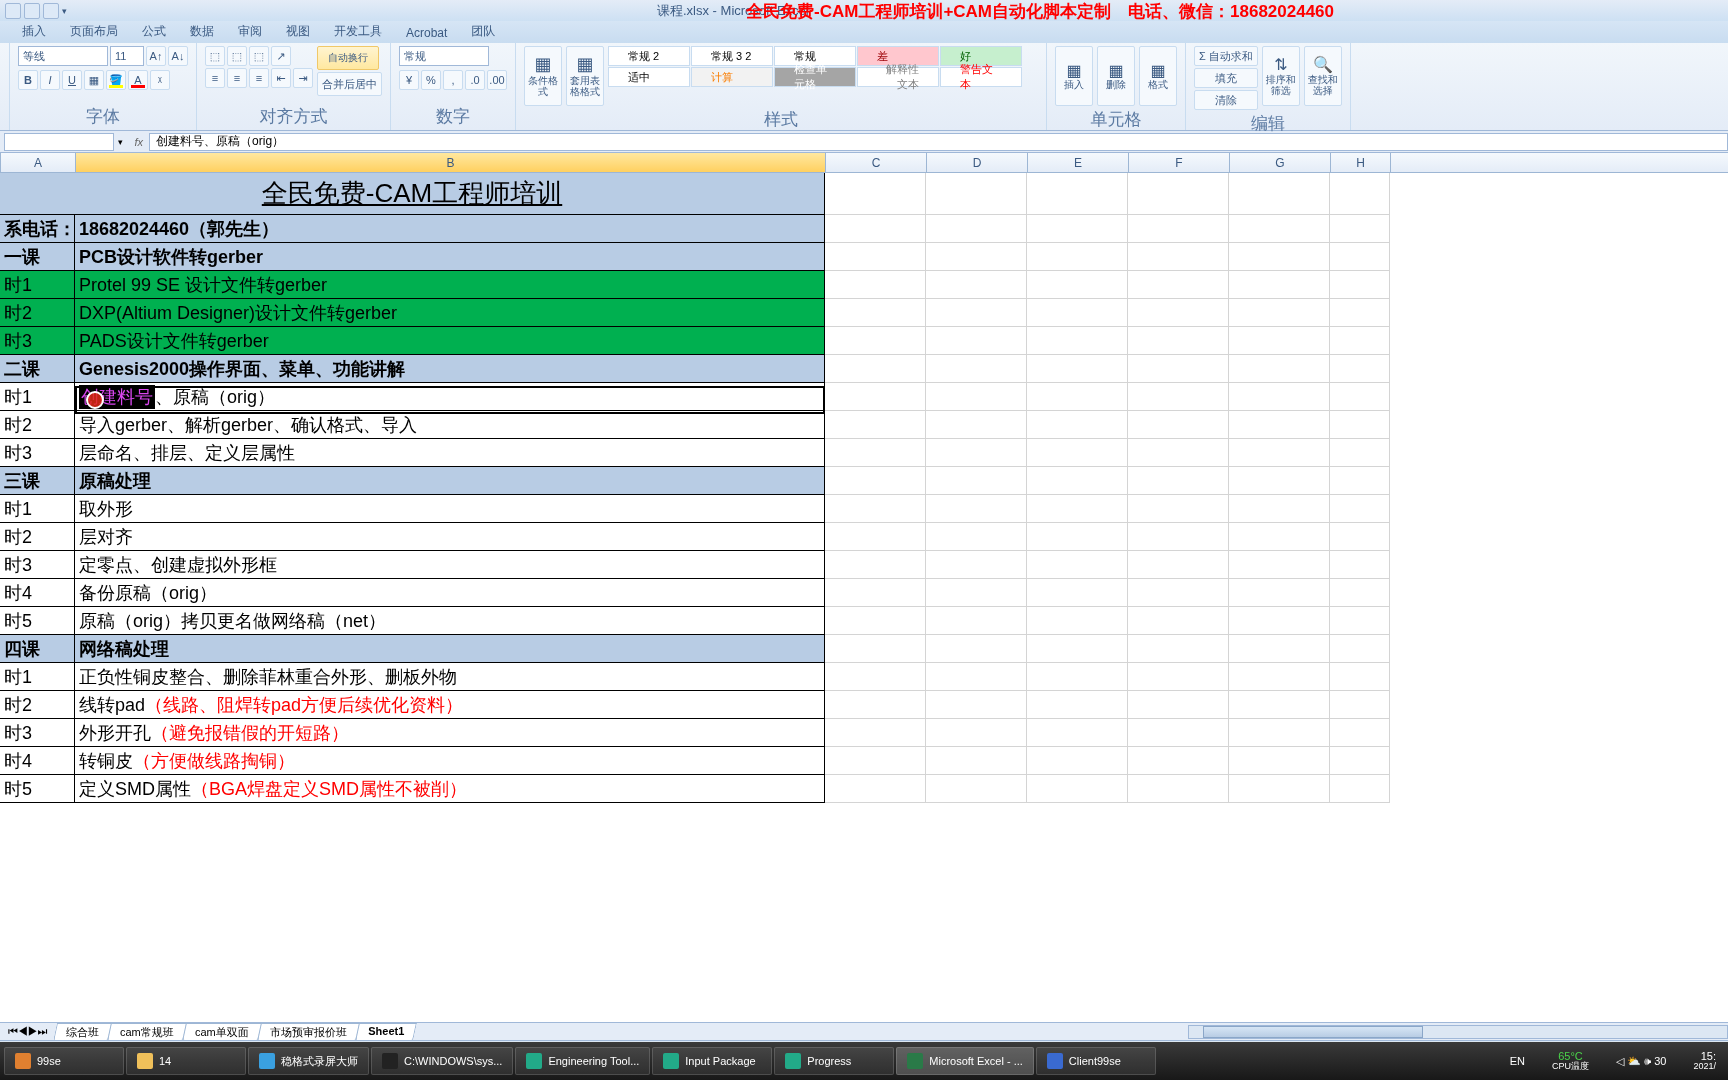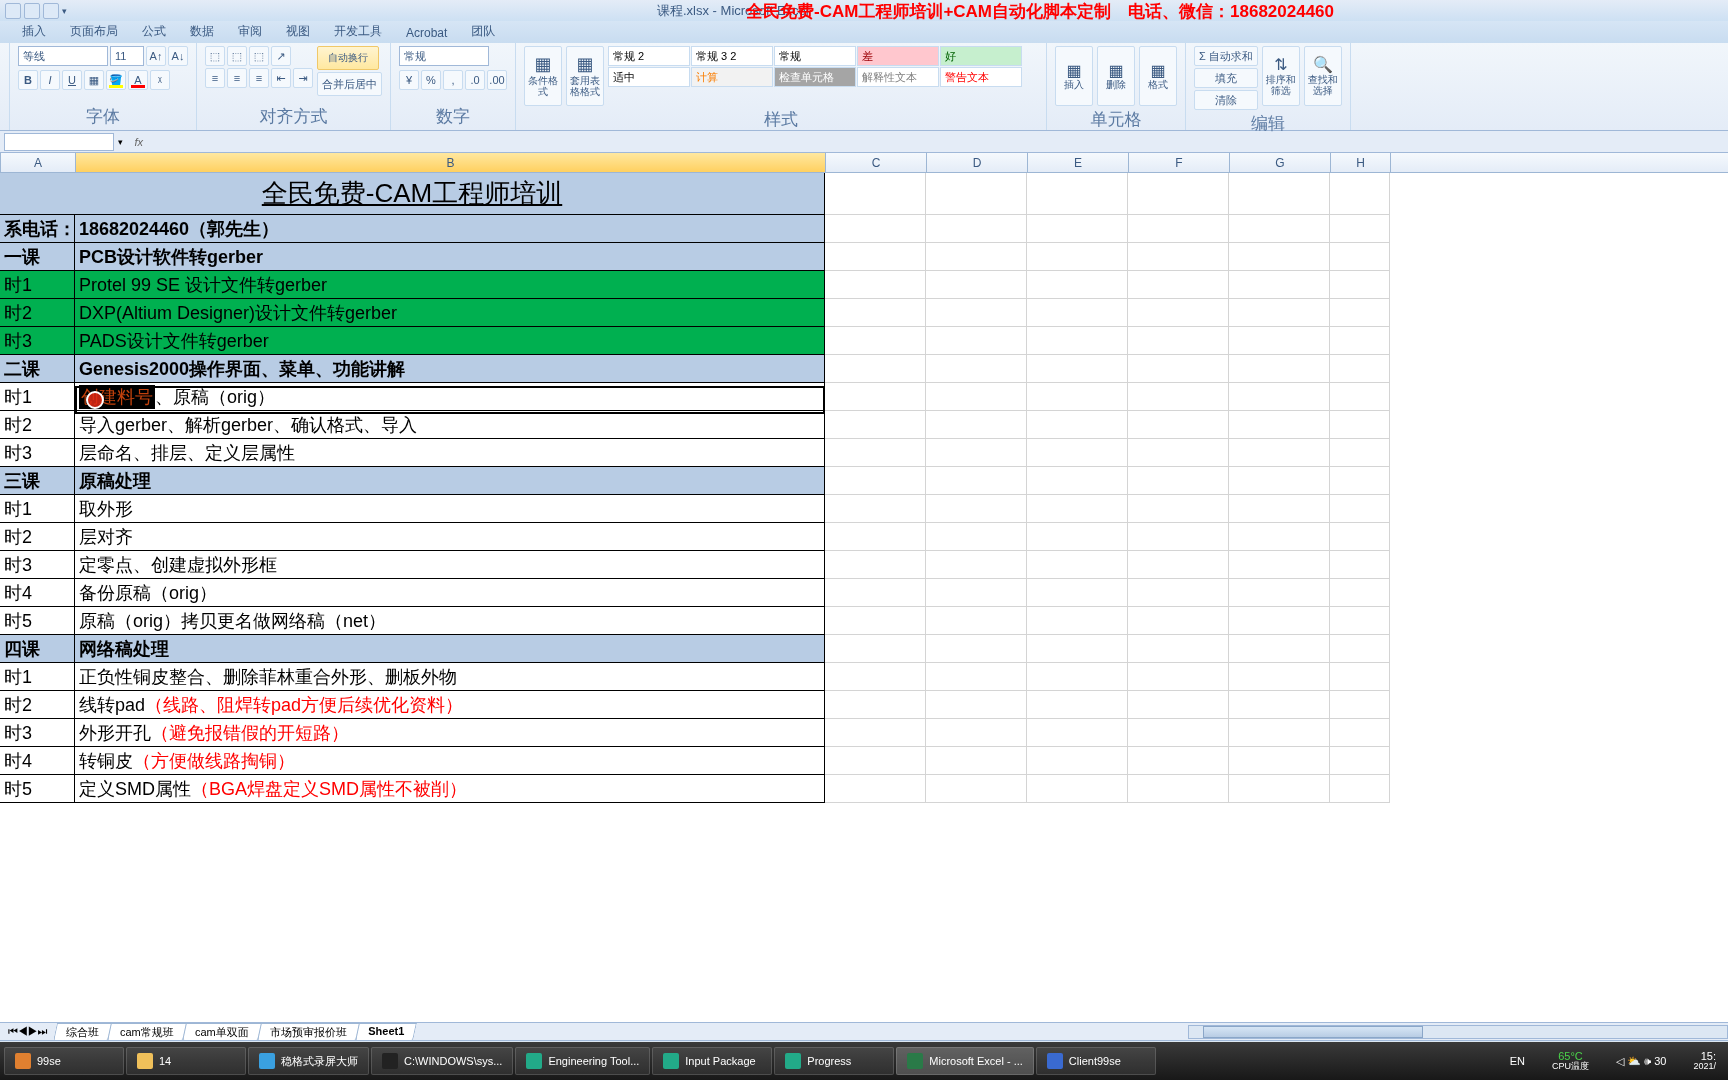--- a/index.html
+++ b/index.html
@@ -20,21 +20,21 @@
 .ribbon { height: 88px; background: linear-gradient(#f1f6fb,#e4ecf7); border-bottom: 1px solid #a0b8d8; display: flex; font-size: 11px; color: #3b5a82; }
 .ribbon-group { border-right: 1px solid #c8dcf0; padding: 3px 8px 0 8px; display: flex; flex-direction: column; position: relative; }
 .ribbon-group-title { text-align: center; font-size: 17px; color: #5b7aa2; padding: 2px 0; margin-top: auto; }
 .rg-content { display: flex; gap: 4px; align-items: flex-start; flex: 1; }
 .rg-col { display: flex; flex-direction: column; gap: 2px; }
 .rg-row { display: flex; gap: 2px; align-items: center; }
 .rbtn { width: 20px; height: 20px; background: #f5f9fd; border: 1px solid #c8dcf0; border-radius: 2px; display: flex; align-items: center; justify-content: center; font-size: 11px; }
 .rbtn.w { width: auto; padding: 0 4px; }
 .rbtn.big { width: 38px; height: 60px; flex-direction: column; font-size: 10px; text-align: center; line-height: 1.1; }
 .rcombo { height: 20px; border: 1px solid #a0b8d8; background: #fff; padding: 0 4px; display: flex; align-items: center; font-size: 11px; }
-.style-cell { width: 82px; height: 20px; border: 1px solid #c8dcf0; display: flex; align-items: center; padding: 0 4px; font-size: 11px; margin: 0 1px 1px 0; }
+.style-cell { width: 82px; height: 20px; border: 1px solid #c8dcf0; display: flex; align-items: center; padding: 0 19px; font-size: 11px; margin: 0 1px 1px 0; }
 .rwrap { width: 62px; height: 24px; border: 1px solid #f0c868; background: linear-gradient(#fff4d0,#ffe8a0); border-radius: 2px; display: flex; align-items: center; justify-content: center; font-size: 10px; }
 
 
 .fx-bar { height: 22px; background: #e4ecf7; border-bottom: 1px solid #a0b8d8; display: flex; align-items: center; font-size: 11px; }
 .name-box { width: 110px; height: 18px; background: #fff; border: 1px solid #a0b8d8; margin: 0 4px; padding: 0 4px; display: flex; align-items: center; }
 .fx-label { padding: 0 6px; font-style: italic; color: #666; }
 .formula-input { flex: 1; height: 18px; background: #fff; border: 1px solid #a0b8d8; padding: 0 6px; display: flex; align-items: center; font-size: 12px; }
 
 
 .grid-wrap { position: absolute; top: 153px; left: 0; right: 0; bottom: 38px; overflow: hidden; background: #fff; }
@@ -49,21 +49,21 @@
 .cA { width: 75px; }
 .cB { width: 750px; }
 .cC,.cD,.cE,.cF,.cG { width: 101px; }
 .cH { width: 60px; }
 .blue-hdr { background: #b8cce4; font-weight: bold; }
 .green-cell { background: #00b050; color: #000; }
 .merged-title { font-size: 26px; justify-content: center; background: #b8cce4; text-decoration: underline; }
 .red-text { color: #ff0000; }
 .sel-border { position: absolute; border: 2px solid #000; pointer-events: none; }
 .cursor-dot { position: absolute; width: 18px; height: 18px; border-radius: 50%; background: rgba(226,42,22,0.85); border: 2px solid #fff; box-shadow: 0 0 4px rgba(0,0,0,0.4); }
-.hl-black { background: #000; color: #c2410c; padding: 0 2px; }
+.hl-black { background: #000; color: #d946ef; padding: 0 2px; }
 
 
 .sheet-bar { position: absolute; bottom: 20px; left: 0; right: 0; height: 18px; background: #e4ecf7; display: flex; align-items: center; font-size: 11px; border-top: 1px solid #a0b8d8; }
 .sheet-tab { padding: 1px 10px; background: #fff; border: 1px solid #9db6d4; border-bottom: none; margin-right: -1px; border-radius: 0 0 4px 4px; transform: skewX(-12deg); }
 .sheet-tab span { display: inline-block; transform: skewX(12deg); }
 .sheet-tab.active { background: #fff; font-weight: bold; }
 .hscroll { margin-left: auto; width: 540px; height: 14px; background: #dce7f3; border: 1px solid #a0b8d8; position: relative; }
 .hscroll-thumb { position: absolute; left: 14px; top: 0; bottom: 0; width: 220px; background: linear-gradient(#d6e5f5,#b8cce4); border: 1px solid #8aa6c8; }
 
 
@@ -246,20 +246,21 @@
         </div>
     </div>
     <div class="ribbon-group-title">编辑</div>
   </div>
 </div>
 
 <div class="fx-bar">
   <div class="name-box"></div>
   <span style="font-size:9px;padding-right:6px;">▾</span>
   <span class="fx-label">fx</span>
+  <div class="formula-input">创建料号、原稿（orig）</div>
 </div>
 
 <div class="grid-wrap">
   <div class="col-headers">
     <div class="corner"></div>
     <div class="ch cA">A</div>
     <div class="ch cB sel">B</div>
     <div class="ch cC">C</div>
     <div class="ch cD">D</div>
     <div class="ch cE">E</div>

